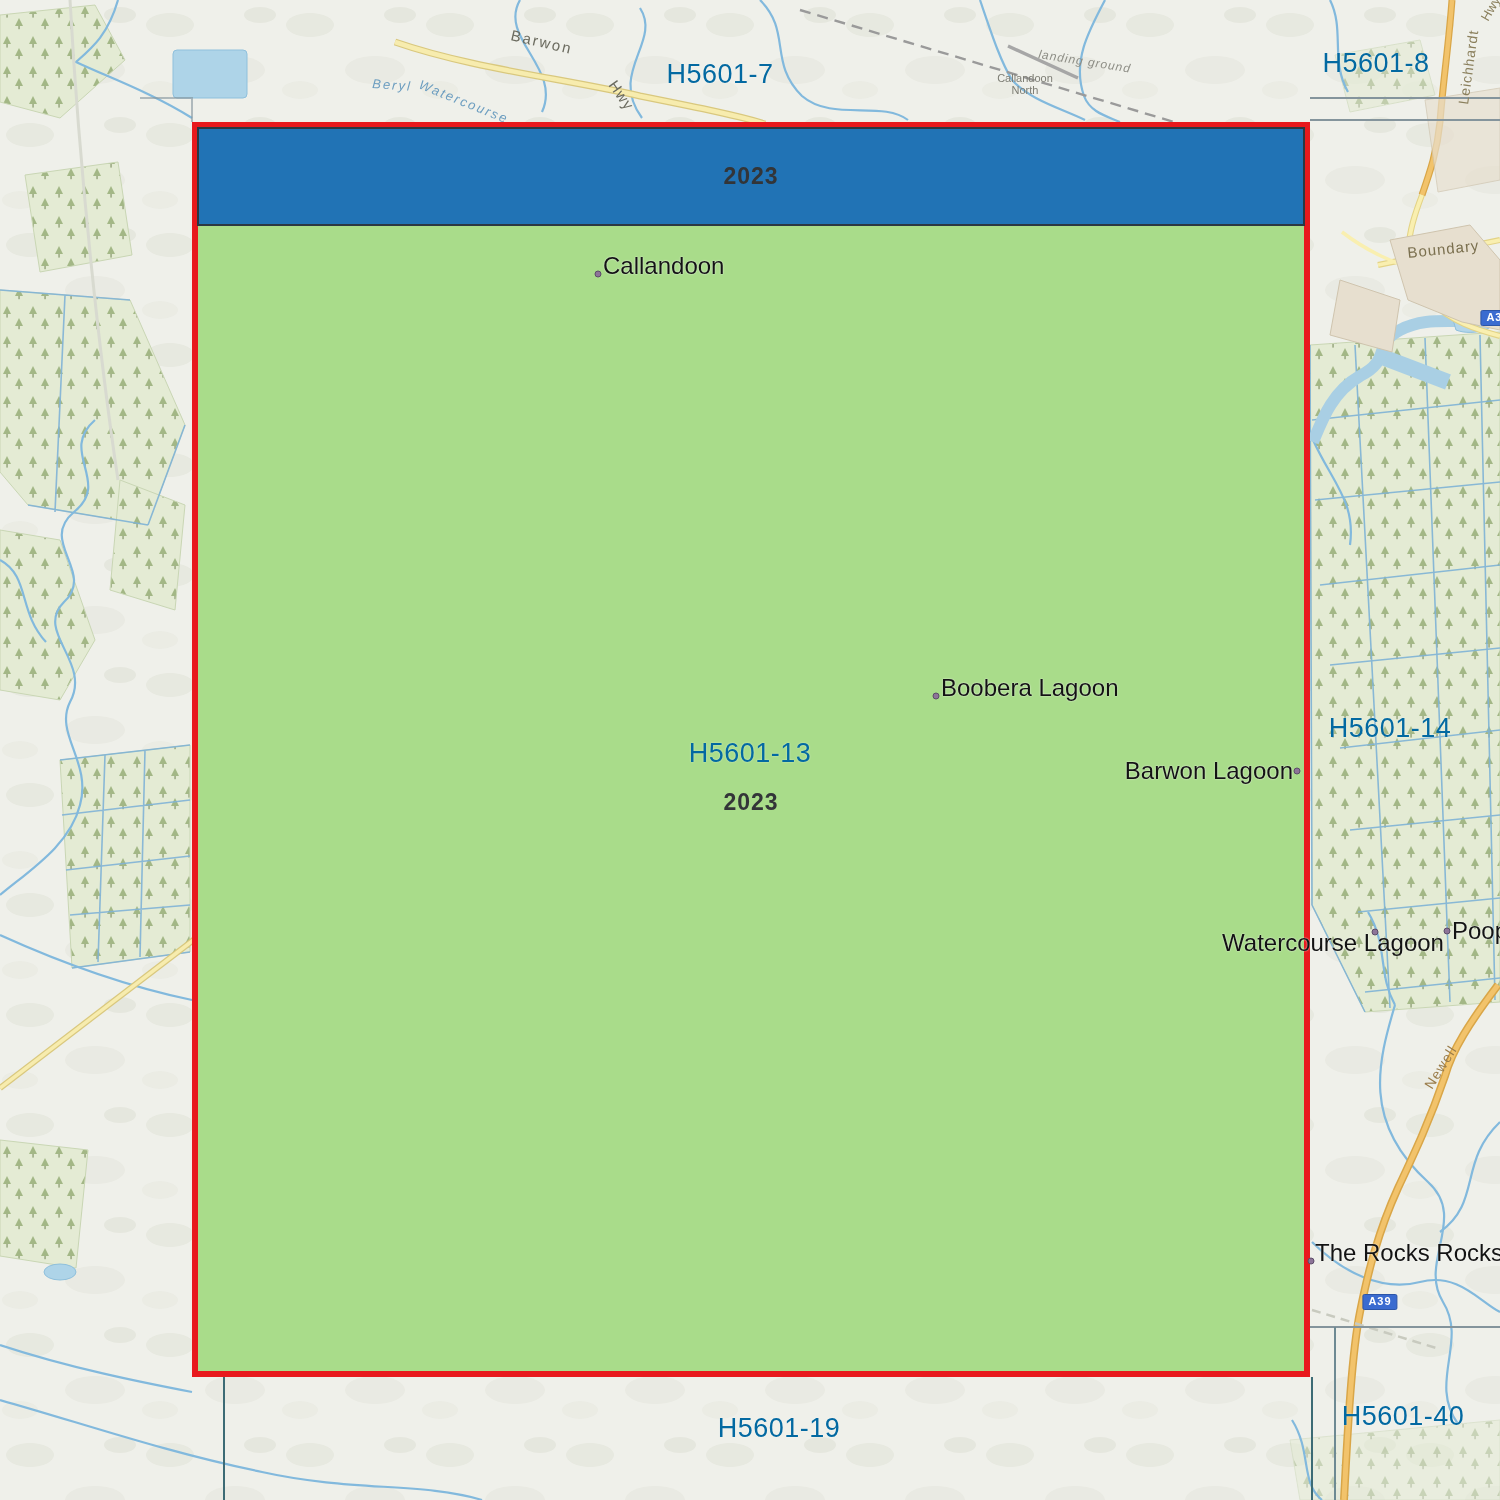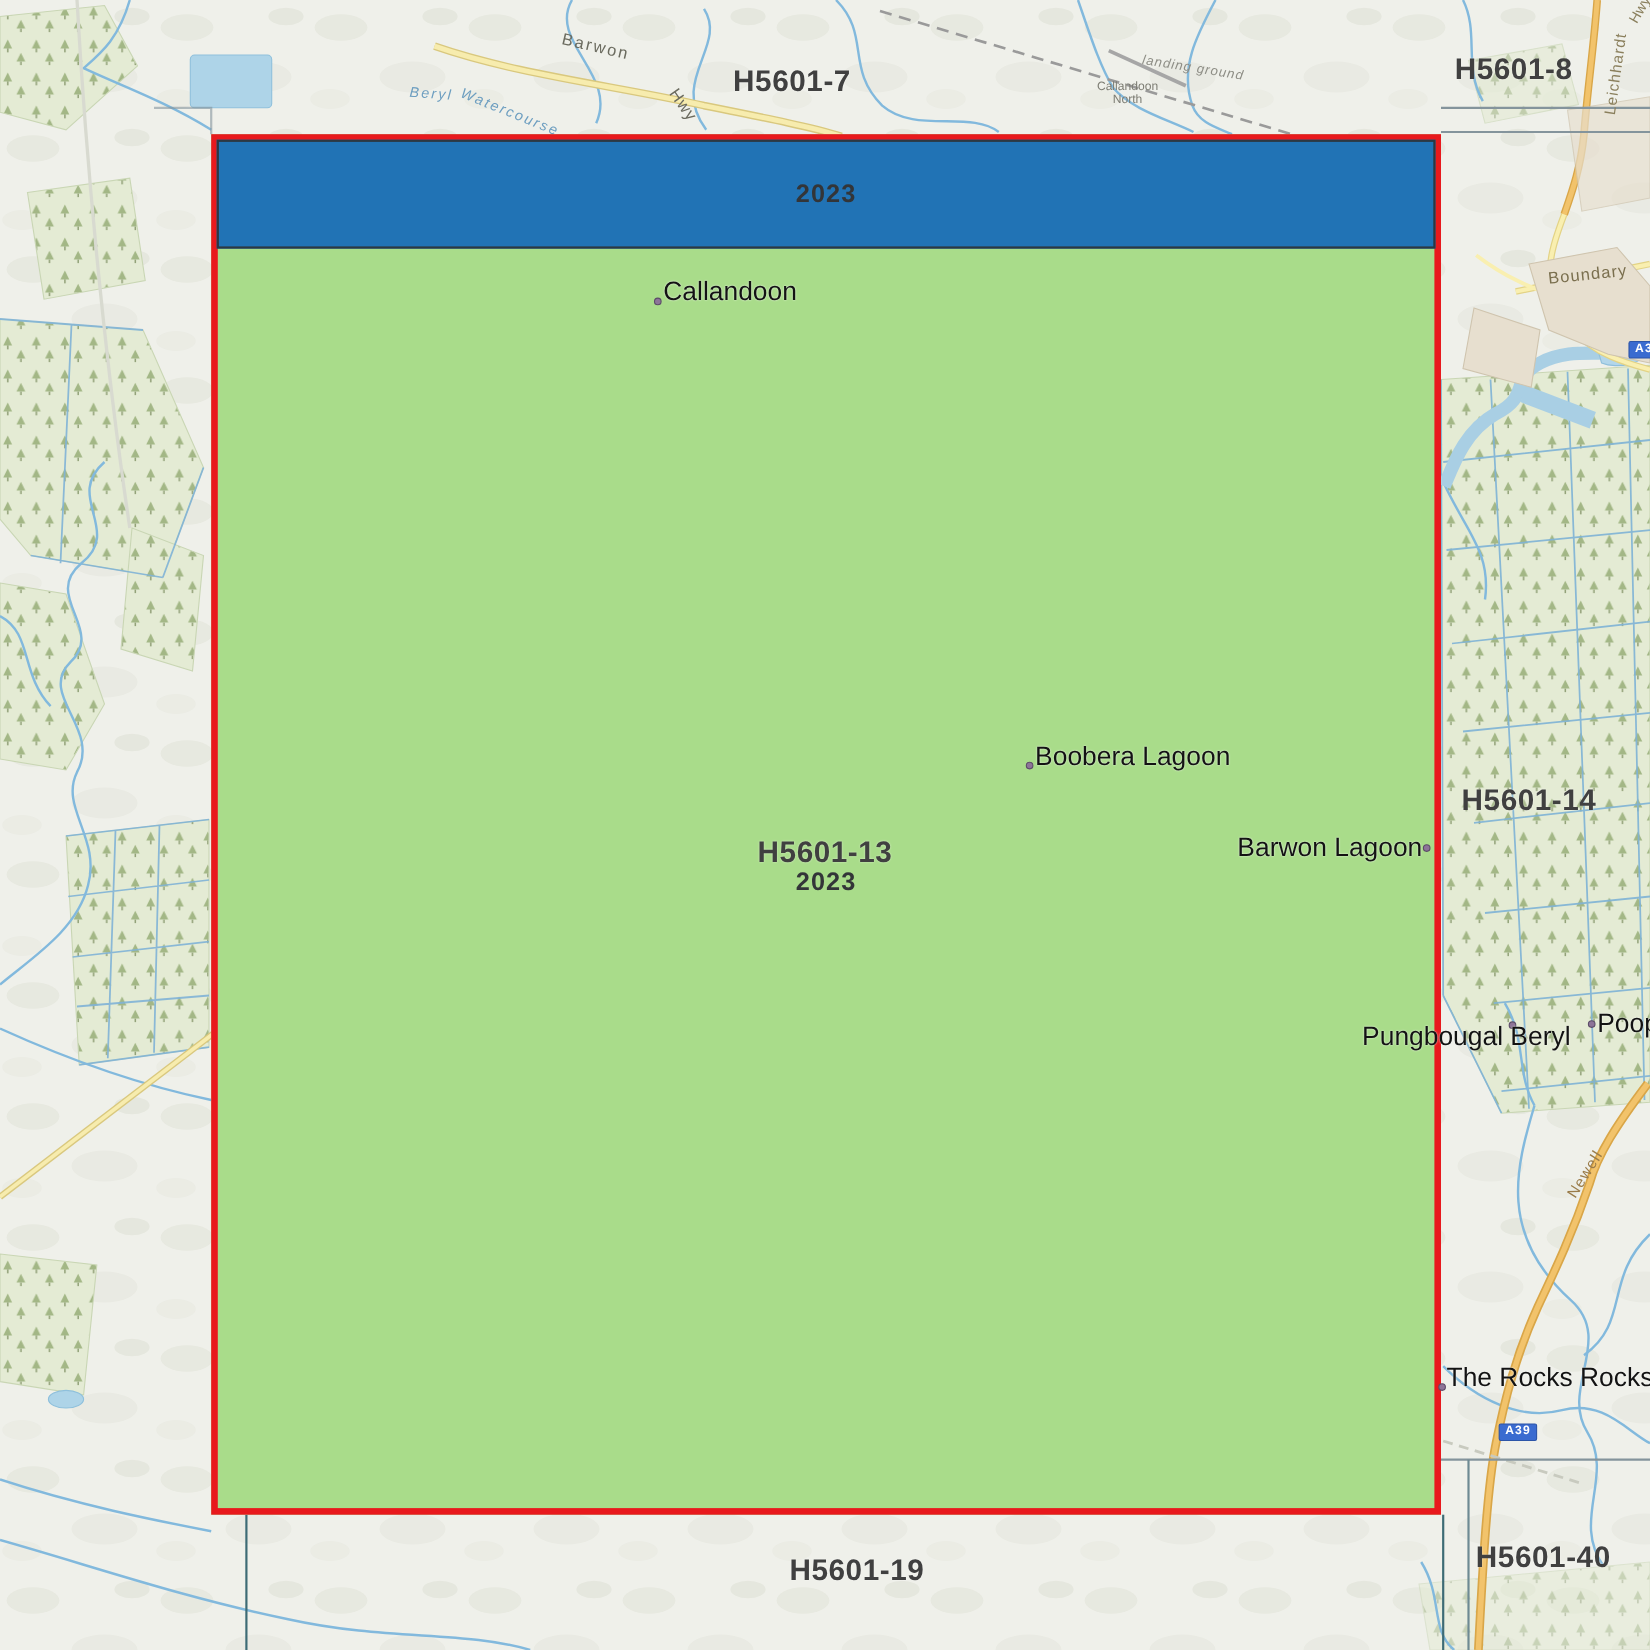--- a/index.html
+++ b/index.html
@@ -17,21 +17,21 @@
   .coverage .band{
     position:absolute;left:-1px;top:-1px;width:calc(100% + 2px);height:99px;
     box-sizing:border-box;background:#2173b5;border:2px solid #2c3842;
     display:flex;align-items:center;justify-content:center;
   }
   .year-label{
     font-weight:bold;font-size:23px;color:#333538;letter-spacing:1px;
   }
   .sheet-label{
     position:absolute;transform:translate(-50%,-50%);white-space:nowrap;
-    font-weight:bold;font-size:27px;color:#404040;letter-spacing:.5px;
+    font-weight:normal;font-size:27px;color:#0369a1;letter-spacing:.5px;
     text-shadow:0 0 2px rgba(255,255,255,.55);
   }
   .place-label{
     position:absolute;transform:translate(0,-50%);white-space:nowrap;
     font-size:24px;color:#131313;
     text-shadow:0 0 2px rgba(255,255,255,.6),0 0 1px rgba(255,255,255,.6);
   }
   .place-label.anchor-end{transform:translate(-100%,-50%);}
   .place-label.anchor-mid{transform:translate(-50%,-50%);}
   .poi-dot{
@@ -175,38 +175,38 @@
   </svg>
 
   <div class="coverage">
     <div class="band">
       <span class="year-label">2023</span>
     </div>
   </div>
 
   <div class="sheet-label" style="left:720px;top:74px;">H5601-7</div>
   <div class="sheet-label" style="left:1376px;top:63px;">H5601-8</div>
-  <div class="sheet-label" style="left:750px;top:775px;text-align:center;">H5601-13</div>
+  <div class="sheet-label" style="left:750px;top:753px;text-align:center;">H5601-13</div>
   <div class="sheet-label" style="left:1390px;top:728px;">H5601-14</div>
   <div class="sheet-label" style="left:779px;top:1428px;">H5601-19</div>
   <div class="sheet-label" style="left:1403px;top:1416px;">H5601-40</div>
 
   <div class="year-label" style="position:absolute;left:751px;top:802px;transform:translate(-50%,-50%);">2023</div>
 
   <span class="poi-dot" style="left:598px;top:274px;"></span>
   <div class="place-label" style="left:603px;top:266px;">Callandoon</div>
 
   <span class="poi-dot" style="left:936px;top:696px;"></span>
   <div class="place-label" style="left:941px;top:688px;">Boobera Lagoon</div>
 
   <span class="poi-dot" style="left:1297px;top:771px;"></span>
   <div class="place-label anchor-end" style="left:1293px;top:771px;">Barwon Lagoon</div>
 
   <span class="poi-dot" style="left:1375px;top:932px;"></span>
-  <div class="place-label anchor-mid" style="left:1333px;top:943px;">Pungbougal Beryl</div>
+  <div class="place-label anchor-mid" style="left:1333px;top:943px;">Watercourse Lagoon</div>
 
   <span class="poi-dot" style="left:1447px;top:931px;"></span>
   <div class="place-label" style="left:1452px;top:931px;">Poop</div>
 
   <span class="poi-dot" style="left:1311px;top:1261px;"></span>
   <div class="place-label" style="left:1315px;top:1253px;">The Rocks Rocks</div>
 
   <div class="shield" style="left:1380px;top:1302px;">A39</div>
   <div class="shield" style="left:1498px;top:318px;">A39</div>
 

